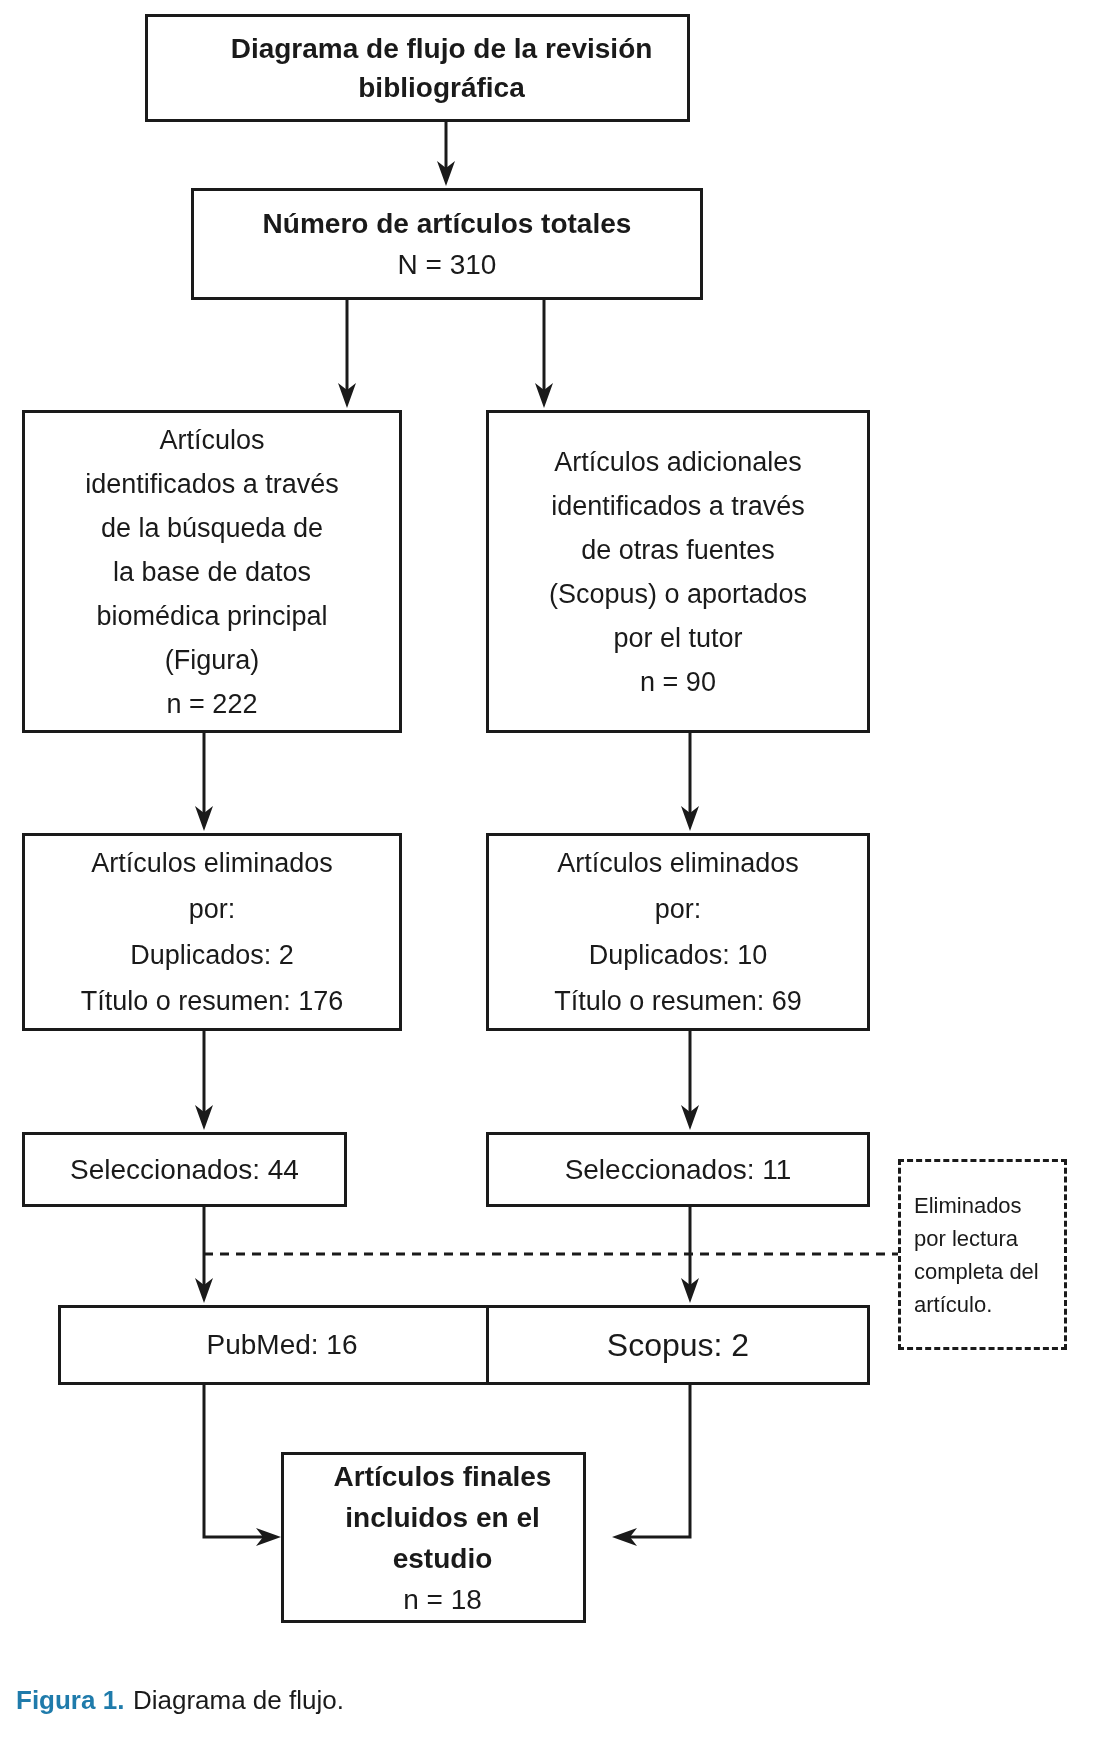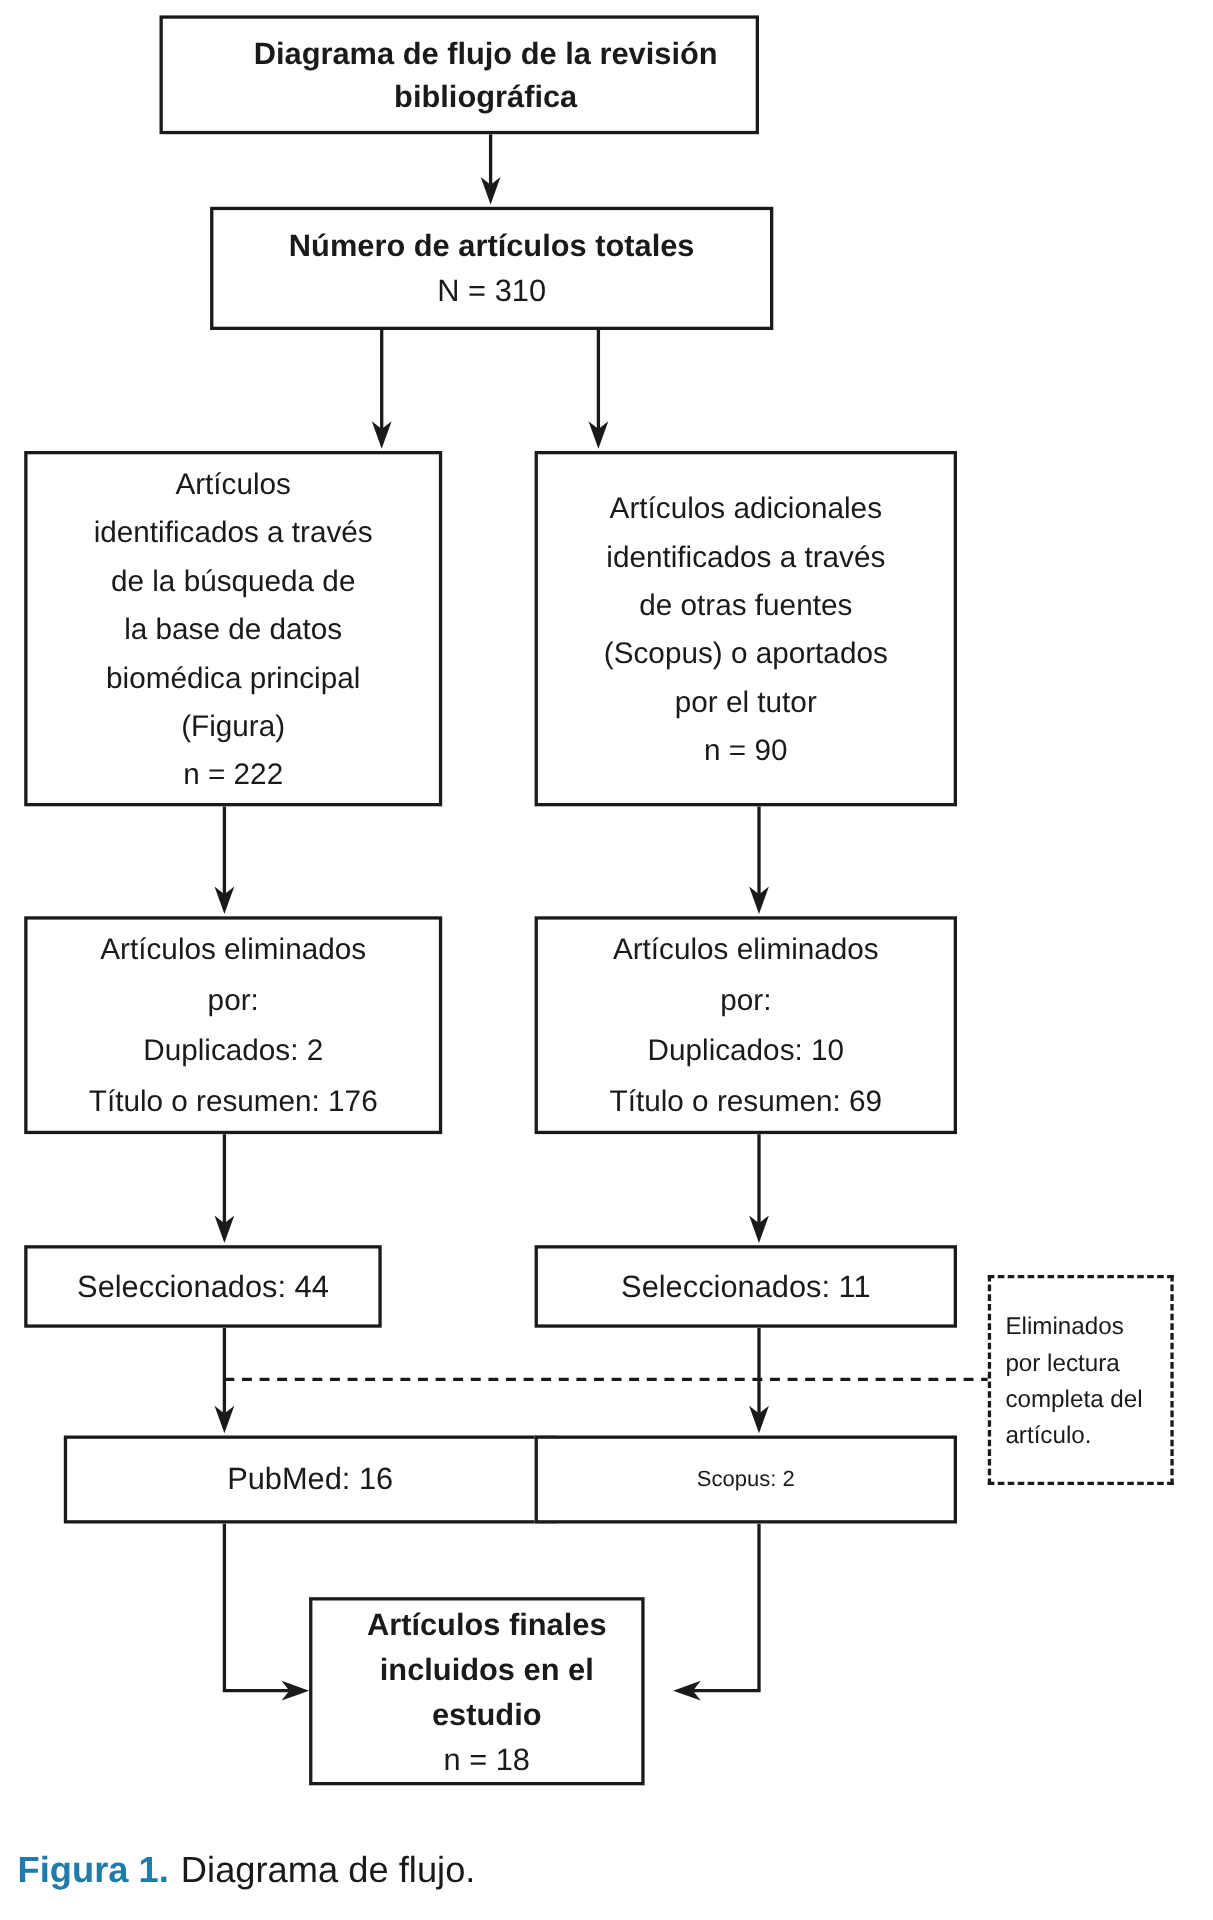--- a/index.html
+++ b/index.html
@@ -46,28 +46,28 @@
   #pubmed-selected-box { left: 22px;  top: 1132px; width: 325px; height: 75px; font-size: 28px; }
   #scopus-selected-box { left: 486px; top: 1132px; width: 384px; height: 75px; font-size: 28px; }
   #fulltext-note-box {
     left: 898px; top: 1159px; width: 169px; height: 191px;
     border-style: dashed; border-width: 3px;
     font-size: 22px; line-height: 33px;
     align-items: flex-start; text-align: left;
     padding-left: 13px;
   }
   #pubmed-final-box { left: 22px;  top: 1305px; width: 448px; height: 80px; font-size: 28px; margin-left: 36px; }
-  #scopus-final-box { left: 486px; top: 1305px; width: 384px; height: 80px; font-size: 20px; }
+  #scopus-final-box { left: 486px; top: 1305px; width: 384px; height: 80px; font-size: 32px; }
   #included-box { left: 281px; top: 1452px; width: 305px; height: 171px; font-size: 28px; line-height: 41px; padding-left: 18px; }
 
   #figure-caption {
     position: absolute;
     left: 16px;
     top: 1682px;
-    font-size: 33px;
+    font-size: 26px;
     line-height: 36px;
   }
   #caption-label { font-weight: bold; }
   #caption-text { margin-left: 0.33em; }
   .stroke { stroke: #1a1a1a; stroke-width: 3; fill: none; }
   .head { fill: #1a1a1a; stroke: none; }
 </style>
 </head>
 <body>
 

